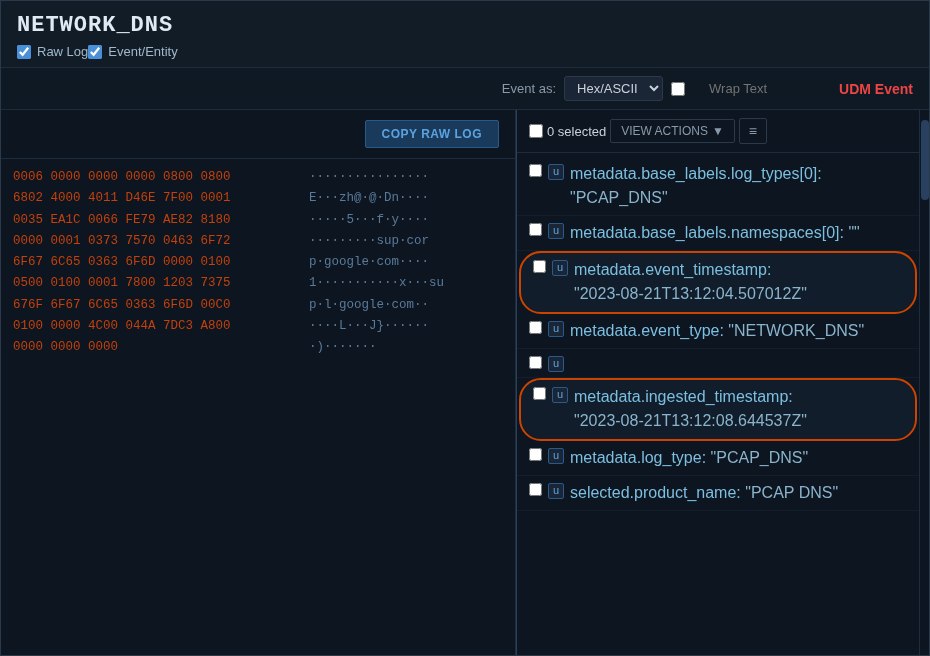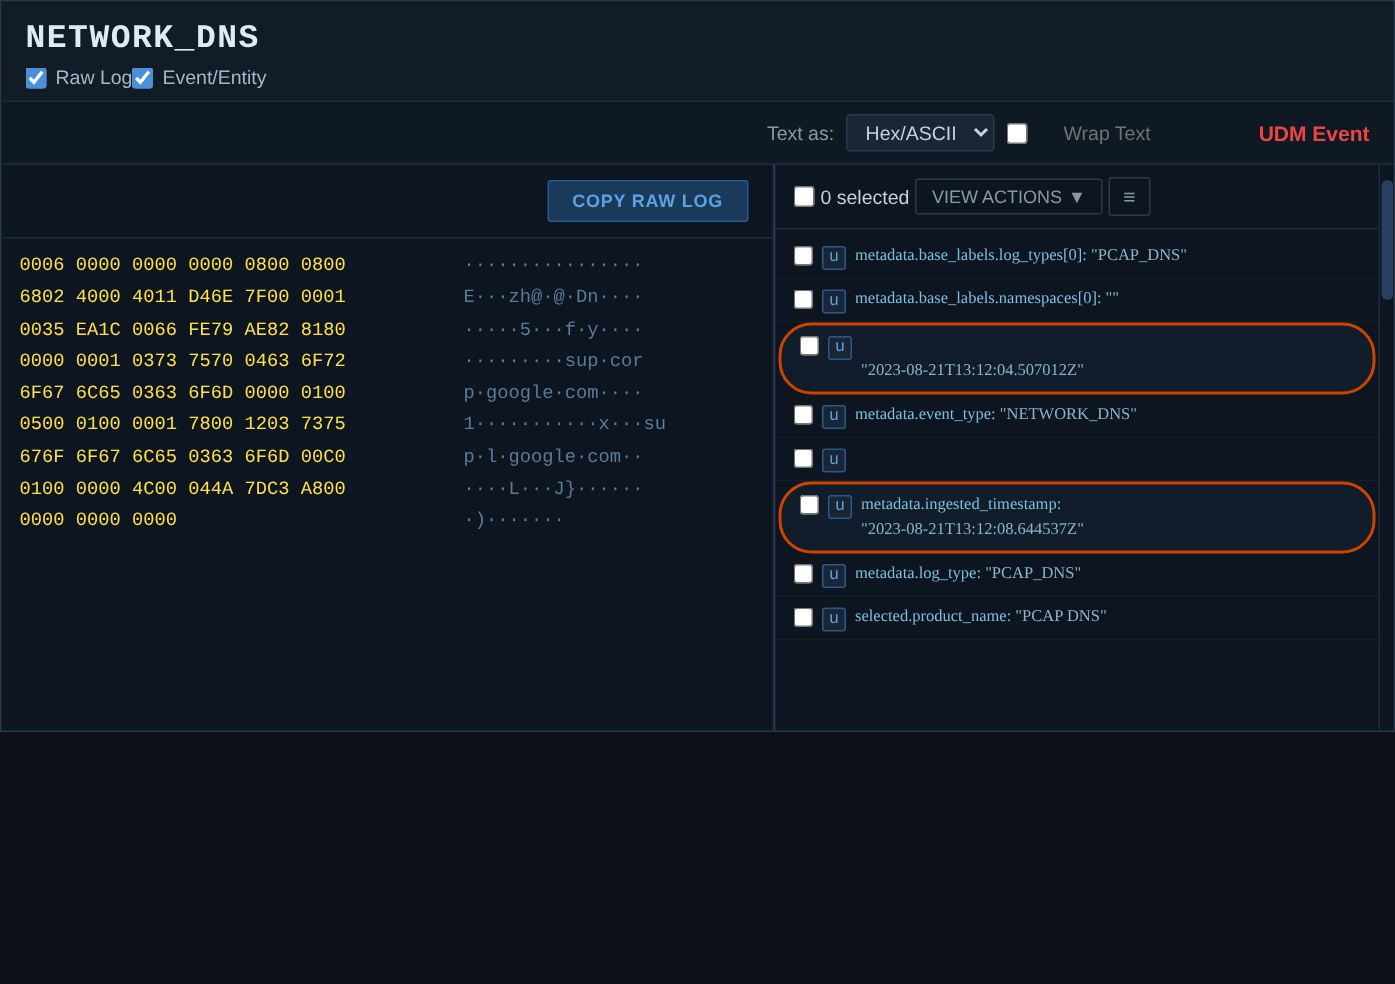--- a/index.html
+++ b/index.html
@@ -8,21 +8,21 @@
       color: #c9d1d9;
       font-family: 'Courier New', monospace;
       font-size: 13px;
       width: 930px;
       height: 656px;
       overflow: hidden;
     }
 
     .app-container {
       width: 930px;
-      height: 488px;
+      height: 656px;
       background: #0f1923;
       display: flex;
       flex-direction: column;
       border: 1px solid #2a3a4a;
     }
 
     
     .header {
       background: #111c27;
       padding: 12px 16px 8px 16px;
@@ -154,21 +154,21 @@
 
     .hex-content {
       display: flex;
       flex: 1;
       overflow: auto;
       padding: 8px 0;
     }
 
     .hex-left {
       padding: 0 12px;
-      color: #fde047;
+      color: #c2410c;
       font-size: 12.5px;
       line-height: 1.7;
       white-space: pre;
       min-width: 300px;
       font-family: Liberation Mono, monospace;
     }
 
     .hex-right {
       padding: 0 8px;
       color: #5a7a9a;
@@ -262,23 +262,23 @@
       height: 16px;
       display: flex;
       align-items: center;
       justify-content: center;
       border-radius: 2px;
       background: #1a2535;
     }
 
     .udm-item-text {
       color: #8ab4cc;
-      font-size: 11px;
+      font-size: 16px;
       line-height: 1.5;
-      font-family: Liberation Serif, serif;
+      font-family: Liberation Sans, sans-serif;
       flex: 1;
     }
 
     .udm-item-text .key {
       color: #7cbfe0;
     }
 
     .udm-item-text .value {
       color: #8ab4cc;
     }
@@ -329,21 +329,21 @@
       </label>
       <label class="checkbox-label">
         <input type="checkbox" checked="" style="">
         <span>Event/Entity</span>
       </label>
     </div>
   </div>
 
   <div class="toolbar">
     <div class="view-as-group">
-      <span class="view-as-label">Text as:</span>
+      <span class="view-as-label">Event as:</span>
       <select class="view-as-select">
         <option>Hex/ASCII</option>
         <option>ASCII</option>
         <option>Hex</option>
       </select>
       <div class="wrap-text-group">
         <input type="checkbox" class="wrap-text-group" style="">
         <span>Wrap Text</span>
       </div>
     </div>
@@ -409,21 +409,21 @@
           <div class="udm-item-text">
             <span class="key">metadata.base_labels.namespaces[0]: </span><span class="value">""</span>
           </div>
         </div>
 
         <div class="udm-item highlighted-item" style="position:relative; outline: 2px solid #cc4400; border-radius: 20px; margin: 2px 4px;">
 
           <input type="checkbox" class="udm-item-checkbox" style="">
           <div class="udm-item-icon">u</div>
           <div class="udm-item-text">
-            <br>
+            <span class="key">metadata.event_timestamp: </span><br>
             <span class="value">"2023-08-21T13:12:04.507012Z"</span>
           </div>
         </div>
 
         <div class="udm-item">
           <input type="checkbox" class="udm-item-checkbox" style="">
           <div class="udm-item-icon">u</div>
           <div class="udm-item-text">
             <span class="key">metadata.event_type: </span><span class="value">"NETWORK_DNS"</span>
           </div>

